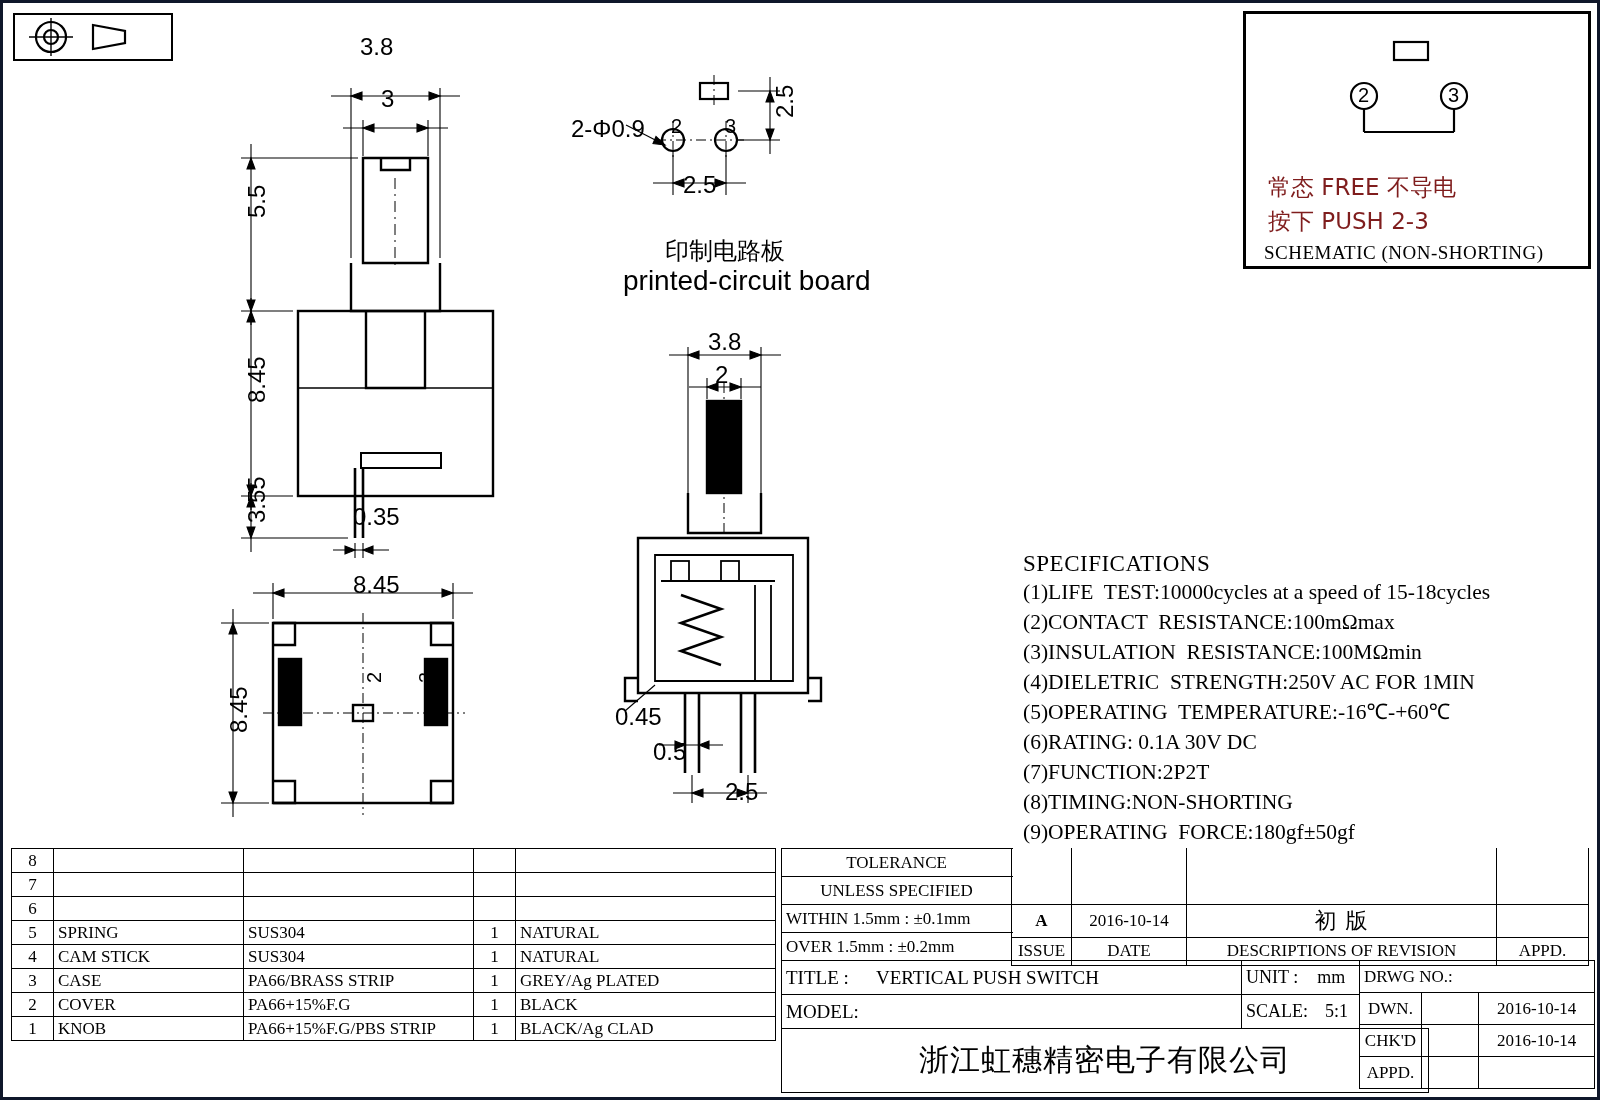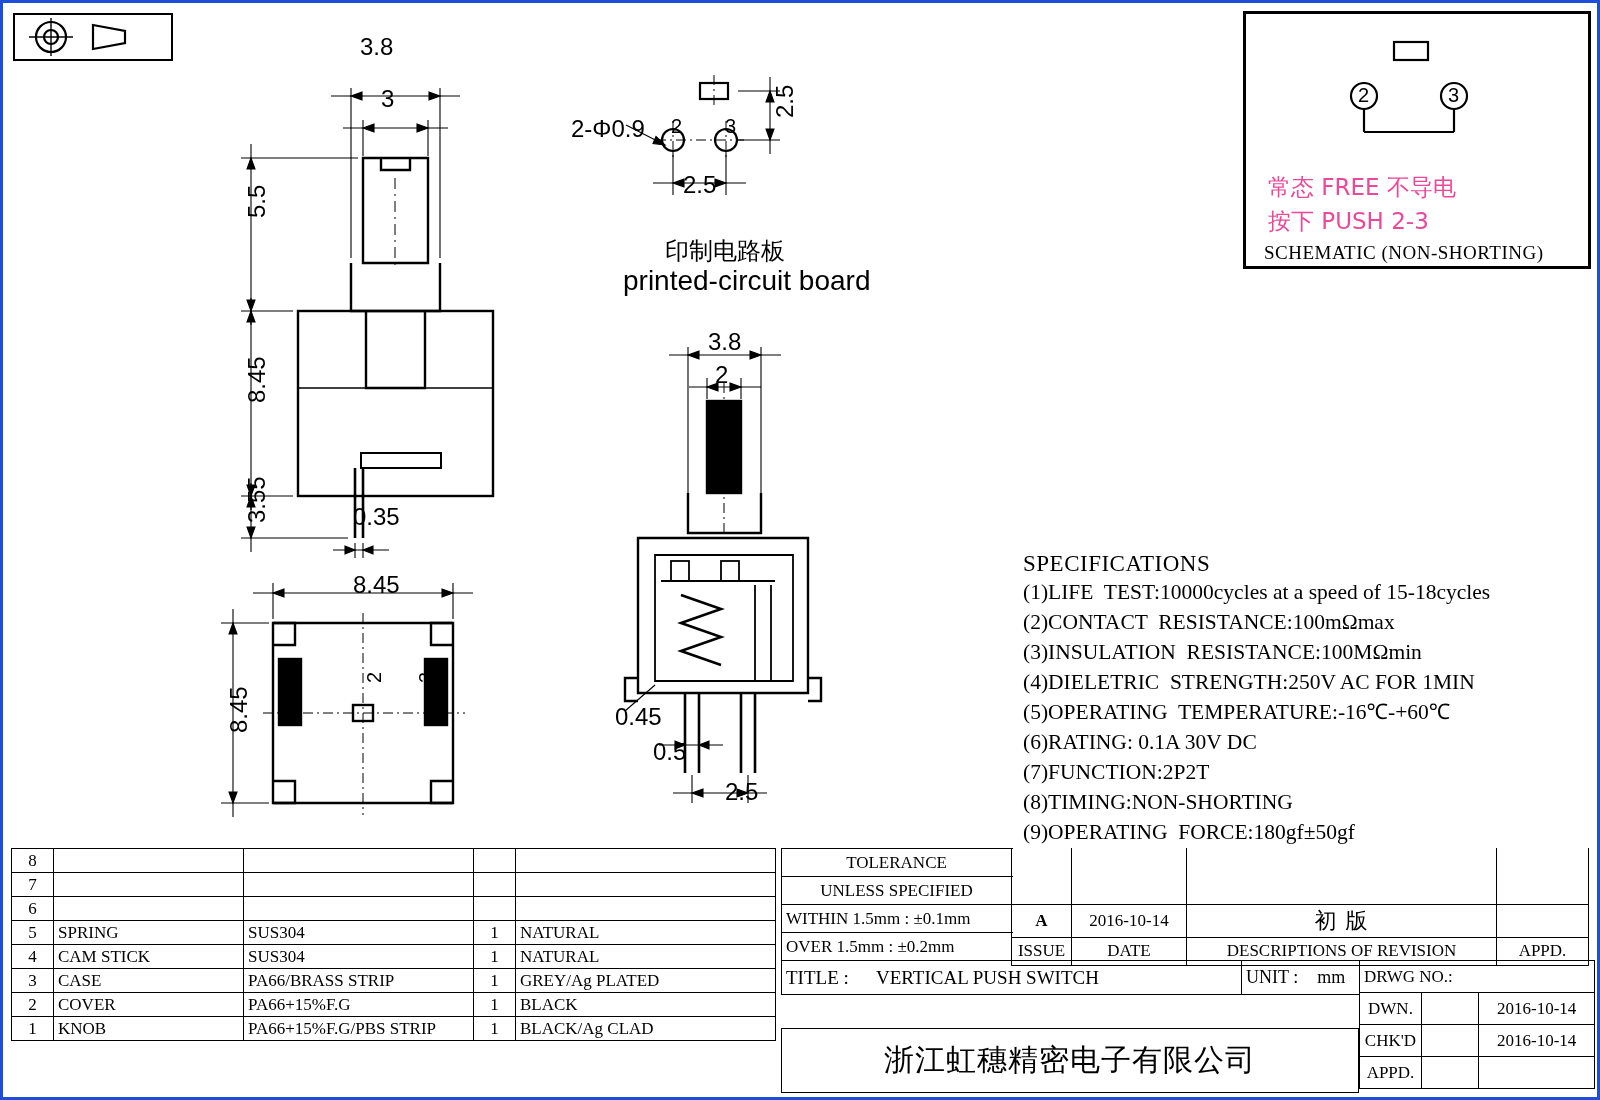--- a/index.html
+++ b/index.html
@@ -8,40 +8,40 @@
     background: #ffffff;
   }
   body {
     font-family: "Liberation Serif", serif;
   }
   #sheet {
     position: relative;
     width: 1600px;
     height: 1100px;
     box-sizing: border-box;
-    border: 3px solid #1d4ed8;
+    border: 3px solid #0f172a;
     background: #fff;
     overflow: hidden;
   }
   .abs { position: absolute; }
   .txt { color: #000; white-space: pre; }
   .sans { font-family: "Liberation Sans", sans-serif; }
 
   
   #proj-box {
     left: 10px; top: 10px; width: 160px; height: 48px;
     border: 2px solid #000; box-sizing: border-box;
   }
 
   
   #schematic-box {
     left: 1240px; top: 8px; width: 348px; height: 258px;
     border: 3px solid #000; box-sizing: border-box;
   }
-  .sch-line { color:#ec4899; font-size: 23px; font-family:"Liberation Sans", sans-serif; }
+  .sch-line { color:#7f1d1d; font-size: 23px; font-family:"Liberation Sans", sans-serif; }
   #sch-title {
     font-family: "Liberation Serif", serif;
     font-size: 19px;
     letter-spacing: 0.5px;
   }
 
   
   #specs {
     left: 1020px; top: 548px; width: 580px;
   }
@@ -468,20 +468,31 @@
           <span>TITLE :</span>
           <span style="display:inline-block;width:18px"></span>
           <span>VERTICAL PUSH SWITCH</span>
         </td>
         <td class="l" style="width:118px; font-size:18px;">
           <span>UNIT :</span>
           <span style="display:inline-block;width:10px"></span>
           <span>mm</span>
         </td>
       </tr>
+      <tr>
+        <td class="l" style="height:34px; font-size:19px;">
+          <span>MODEL:</span>
+          <span></span>
+        </td>
+        <td class="l" style="font-size:18px;">
+          <span>SCALE:</span>
+          <span style="display:inline-block;width:8px"></span>
+          <span>5:1</span>
+        </td>
+      </tr>
     </tbody>
       </table>
 
     <table class="tb" style="position:absolute; left:1348px; top:112px;">
       <tbody>
           <tr>
         <td class="l" colspan="3" style="width:236px; height:32px;">
           <span>DRWG NO.:</span>
           <span></span>
         </td>
@@ -497,19 +508,19 @@
         <td class="c">2016-10-14</td>
       </tr>
       <tr>
         <td class="c" style="height:32px;">APPD.</td>
         <td class="c"></td>
         <td class="c"></td>
       </tr>
     </tbody>
       </table>
 
-    <div class="abs" style="left:770px; top:180px; width:578px; height:65px; border:1.5px solid #000; box-sizing:border-box; display:flex; align-items:center; justify-content:center;">
+    <div class="abs" style="left:770px; top:180px; width:648px; height:65px; border:1.5px solid #000; box-sizing:border-box; display:flex; align-items:center; justify-content:center;">
       <span class="big-cn">浙江虹穗精密电子有限公司</span>
     </div>
 
   </div>
 
 </div>
 
 </body></html>

